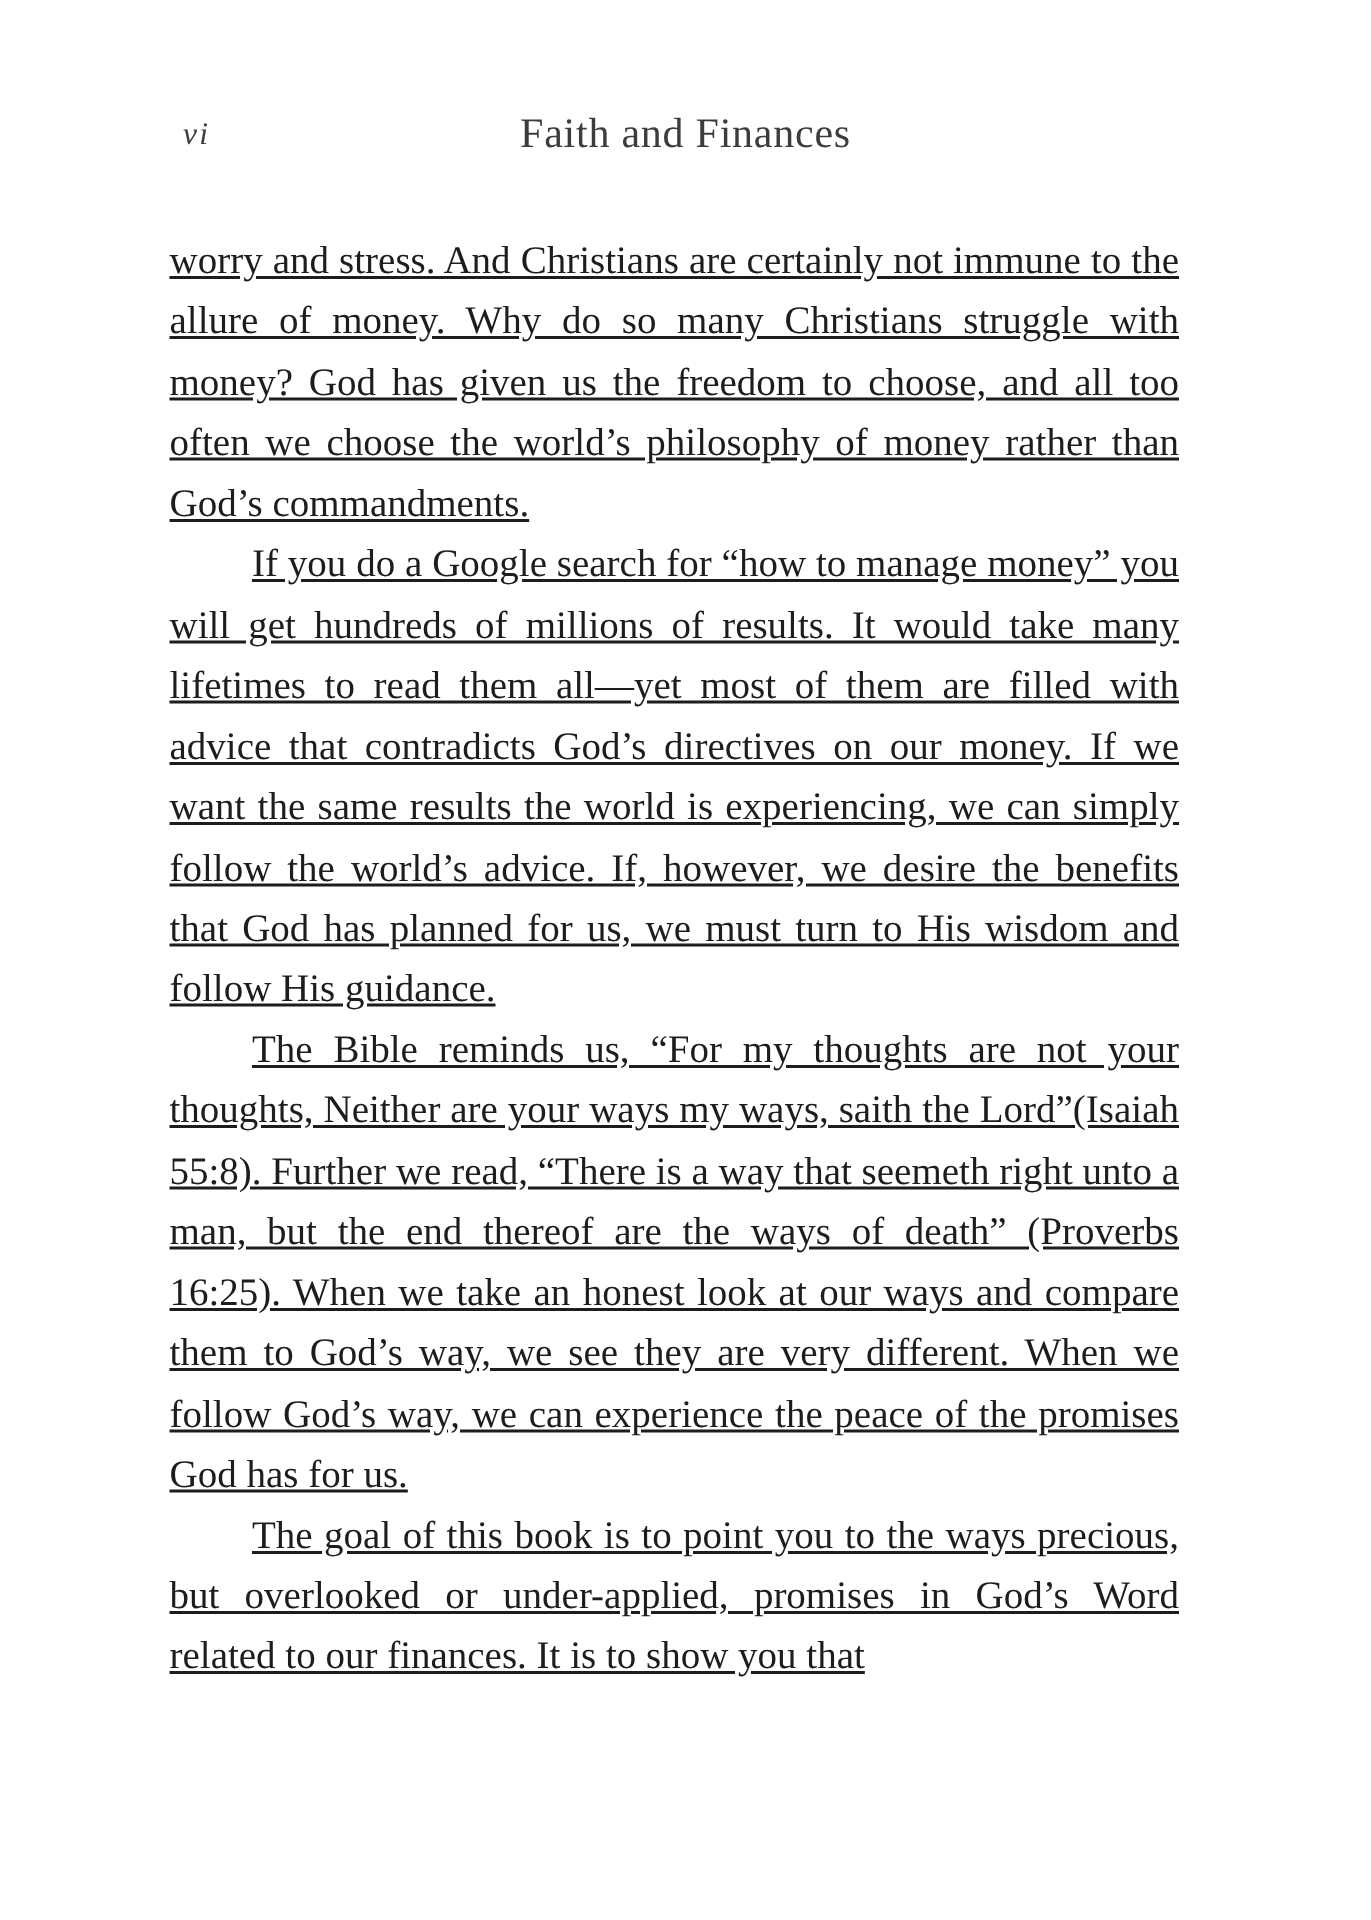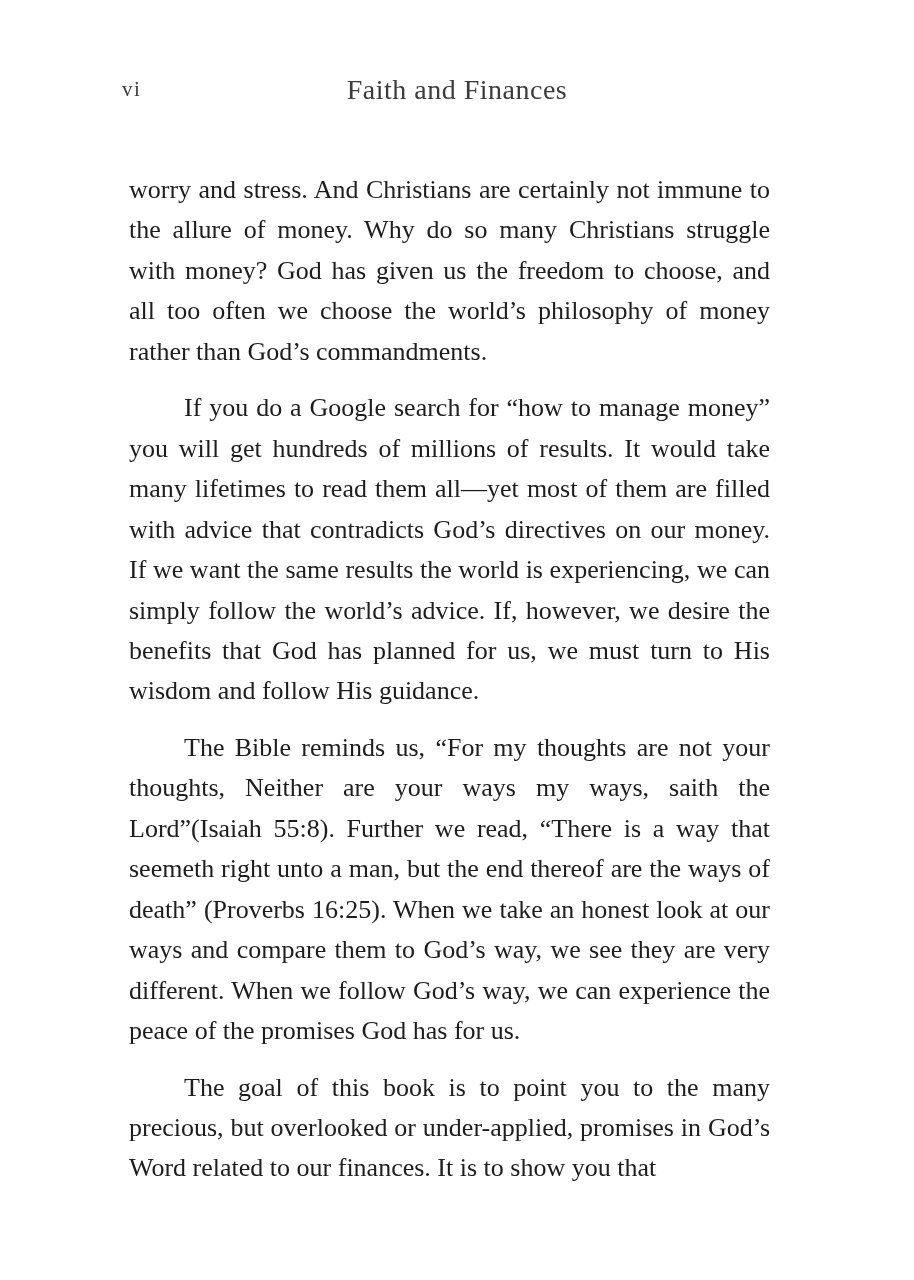--- a/index.html
+++ b/index.html
@@ -23,55 +23,57 @@
     right: 0;
     height: 30px;
   }
   .page-number {
     position: absolute;
     left: 122px;
     top: 3px;
     font-size: 21px;
     letter-spacing: 1.5px;
     color: #3c3c3c;
+    font-style: italic;
   }
   .running-title {
     text-align: center;
     font-size: 28px;
     letter-spacing: 0.5px;
     color: #3c3c3c;
   }
   .body-text {
     position: absolute;
     top: 154px;
     left: 113px;
     width: 673px;
     font-size: 26px;
     line-height: 40.45px;
     text-align: justify;
     color: #1d1d1d;
   }
   .body-text p {
-    margin: 16px;
+    margin: 0;
     padding: 0;
+    text-decoration: underline;
   }
   .body-text p.indent {
     text-indent: 55px;
   }
 </style>
 </head>
 <body>
 
 <div class="page">
 
   <div class="page-header">
     <span class="page-number">vi</span>
     <div class="running-title">Faith and Finances</div>
   </div>
 
   <div class="body-text">
     <p>worry and stress. And Christians are certainly not immune to the allure of money. Why do so many Christians struggle with money? God has given us the freedom to choose, and all too often we choose the world’s philosophy of money rather than God’s commandments.</p>
     <p class="indent">If you do a Google search for “how to manage money” you will get hundreds of millions of results. It would take many lifetimes to read them all—yet most of them are filled with advice that contradicts God’s directives on our money. If we want the same results the world is experiencing, we can simply follow the world’s advice. If, however, we desire the benefits that God has planned for us, we must turn to His wisdom and follow His guidance.</p>
     <p class="indent">The Bible reminds us, “For my thoughts are not your thoughts, Neither are your ways my ways, saith the Lord”(Isaiah 55:8). Further we read, “There is a way that seemeth right unto a man, but the end thereof are the ways of death” (Proverbs 16:25). When we take an honest look at our ways and compare them to God’s way, we see they are very different. When we follow God’s way, we can experience the peace of the promises God has for us.</p>
-    <p class="indent">The goal of this book is to point you to the many precious, but overlooked or under-applied, promises in God’s Word related to our finances. It is to show you that</p>
+    <p class="indent">The goal of this book is to point you to the ways precious, but overlooked or under-applied, promises in God’s Word related to our finances. It is to show you that</p>
   </div>
 
 </div>
 
 </body></html>

